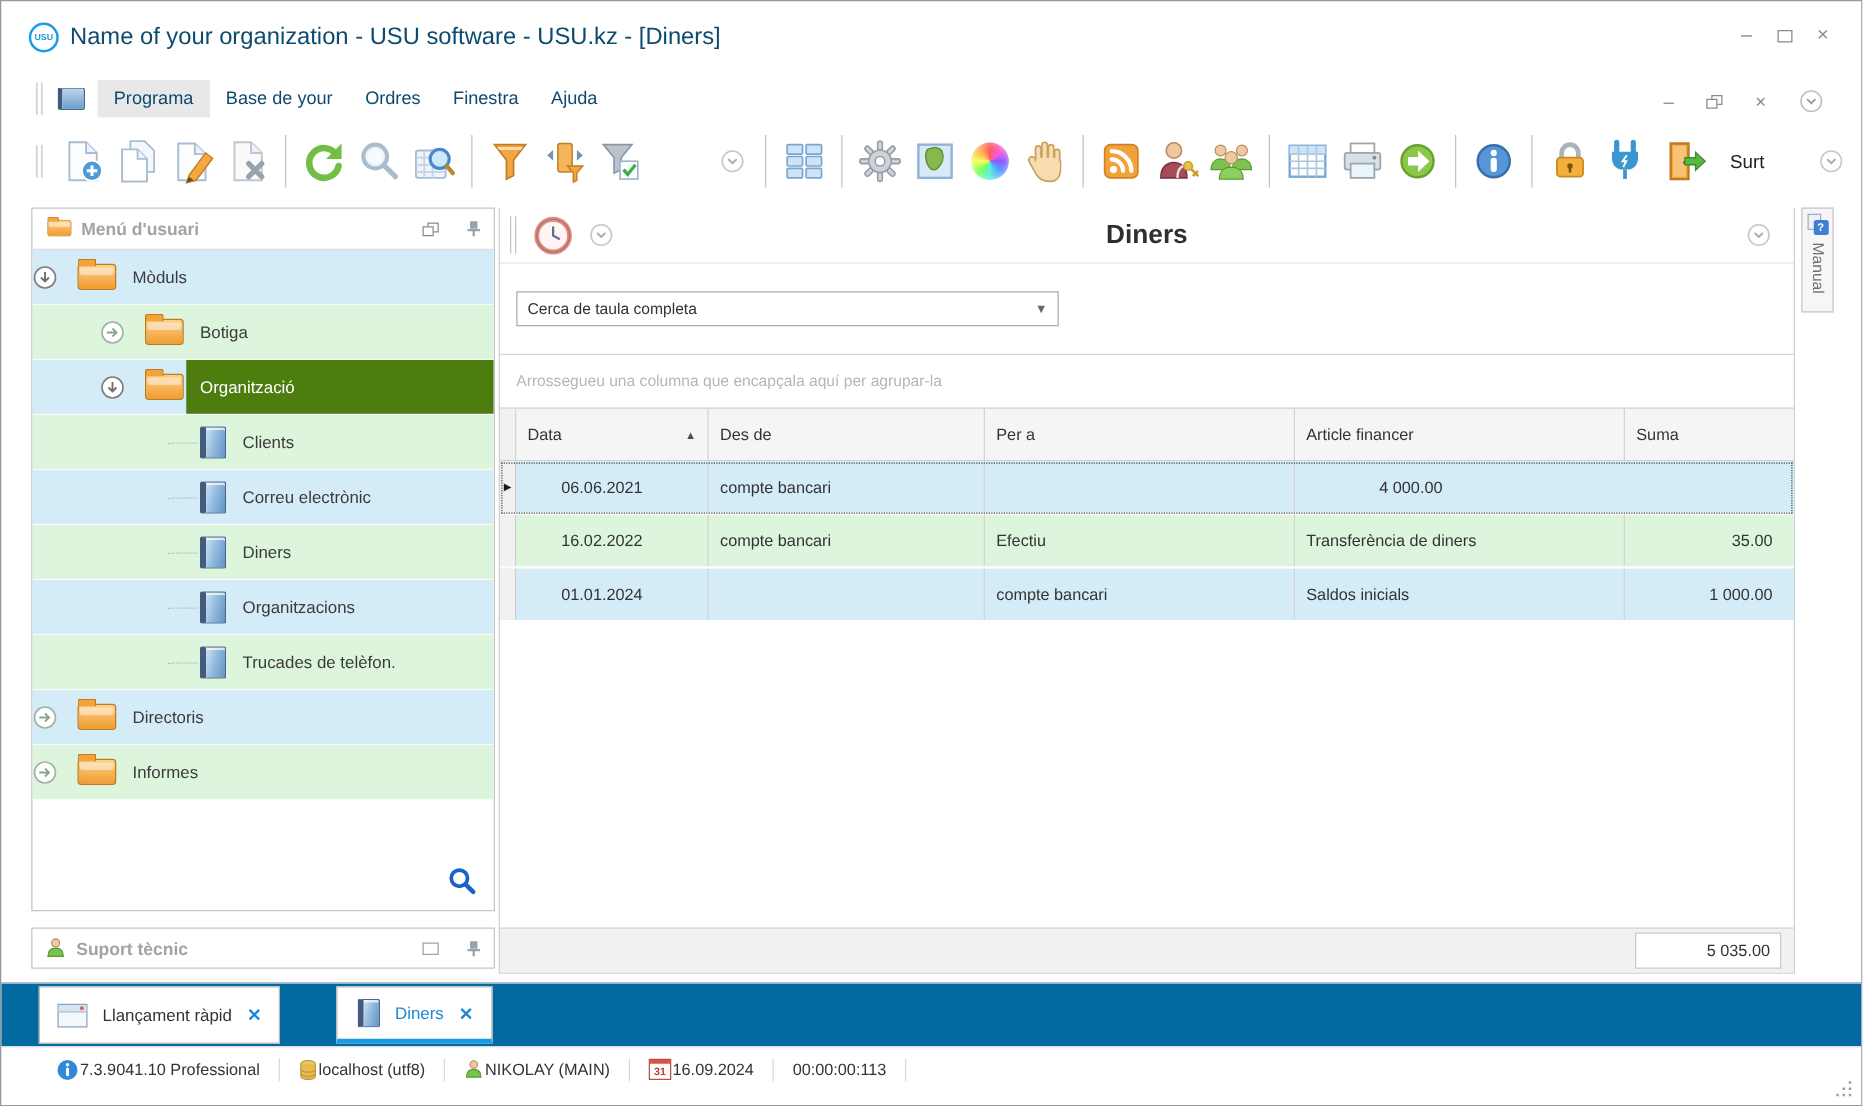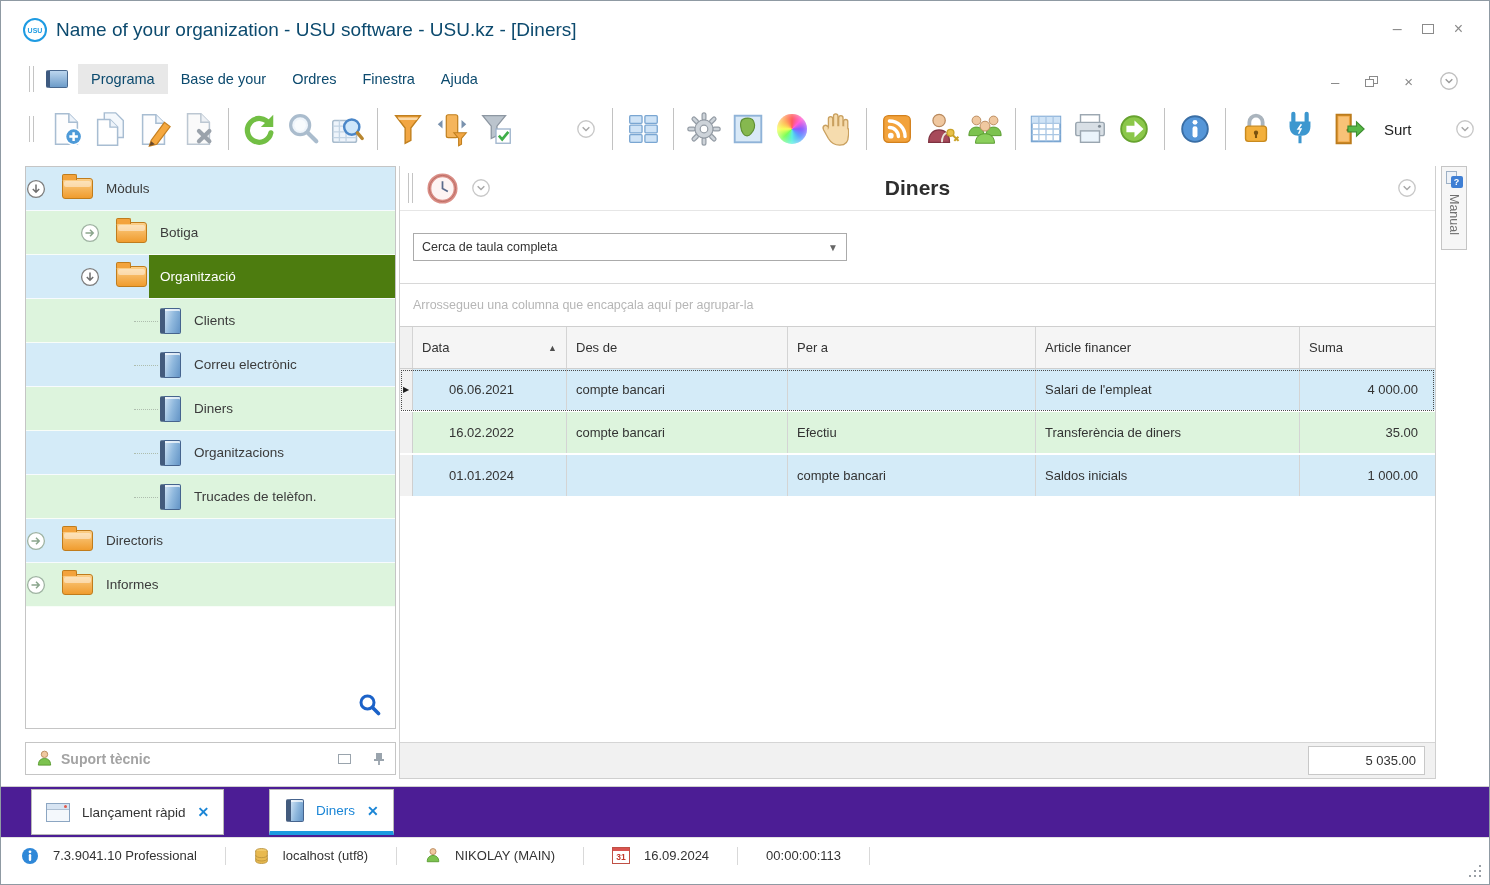--- a/index.html
+++ b/index.html
@@ -77,29 +77,29 @@
   .sort{margin-left:auto;font-size:9px;color:#4f4f4f}
   .main-footer{position:absolute;left:0;right:0;bottom:0;height:36px;background:#f1f1f1;border-top:1px solid #d5d5d5}
   .total-box{position:absolute;right:10px;top:3px;width:117px;height:29px;background:#fff;border:1px solid #c8c8c8;display:flex;align-items:center;justify-content:flex-end;padding-right:8px;font-size:13px;color:#333}
   
   .manual-tab{position:absolute;left:1440px;top:165px;width:26px;height:84px;border:1px solid #c5c5c5;background:#f6f6f6;display:flex;flex-direction:column;align-items:center;padding-top:4px;gap:6px;cursor:default}
   .manual-ico{position:relative;width:17px;height:17px;flex:none}
   .manual-ico .pg{position:absolute;left:0;top:0;width:11px;height:13px;background:#eef2f7;border:1px solid #9db0c5}
   .manual-ico .qm{position:absolute;right:0;bottom:0;width:12px;height:12px;background:#3f7fd4;border-radius:2px;color:#fff;font-size:9px;font-weight:bold;display:flex;align-items:center;justify-content:center}
   .manual-label{writing-mode:vertical-rl;font-size:12.5px;color:#6f6f6f}
   
-  .tabbar{position:absolute;left:0;top:785px;right:0;height:51px;background:#4c1d95;border-top:1px solid #cfcfcf}
+  .tabbar{position:absolute;left:0;top:785px;right:0;height:51px;background:#0369a1;border-top:1px solid #cfcfcf}
   .tab{position:absolute;top:2px;height:46px;background:#fff;border:1px solid #b9b9b9;display:flex;align-items:center;gap:12px;padding:0 14px;font-size:13.5px;color:#333;cursor:default}
   .tab .close{color:#1b86d6;font-weight:bold;font-size:14px}
   .tab.active{border-bottom:4px solid #1b9ae0;color:#1b86d6}
   .winicon{position:relative;width:24px;height:19px;border:1px solid #8ca6c2;background:#f4f8fc}
   .winicon::before{content:"";position:absolute;left:0;top:0;right:0;height:5px;background:#d7e4f2;border-bottom:1px solid #aebfd2}
   .winicon::after{content:"";position:absolute;right:2px;top:1px;width:3px;height:3px;background:#e05a4e;border-radius:50%}
   
-  .statusbar{position:absolute;left:0;top:836px;right:0;height:36px;border-top:1px solid #e2e2e2;display:flex;align-items:center;padding-left:20px;font-size:13px;color:#333;gap:14px}
+  .statusbar{position:absolute;left:0;top:836px;right:0;height:36px;border-top:1px solid #e2e2e2;display:flex;align-items:center;padding-left:44px;font-size:13px;color:#333;gap:1px}
   .ssep{width:1px;height:18px;background:#d9d9d9;margin:0 14px}
   .cal{position:relative;width:18px;height:17px;border:1px solid #c05045;background:#fff}
   .cal::before{content:"";position:absolute;left:0;top:0;right:0;height:3px;background:#d9534f}
   .cal-num{position:absolute;left:0;right:0;top:4px;text-align:center;font-size:8.5px;font-weight:bold;color:#c0392b}
   .gripdots{position:absolute;right:6px;bottom:5px}
 </style>
 </head>
 <body>
 
 <div class="window">
@@ -351,20 +351,34 @@
         </svg>
       <span class="exit-label">Surt</span>
     </span>
     <svg class="cc" viewBox="0 0 18 18" style="margin-left:auto;margin-right:14px">
         <circle cx="9" cy="9" r="7.4" fill="none" stroke="#c8c8c8" stroke-width="1.2"></circle>
         <path d="M6 7.4l3 3 3-3" fill="none" stroke="#a8a8a8" stroke-width="1.3"></path>
       </svg>
   </div>
 
   <div class="side-panel">
+    <div class="panel-head">
+      <span class="folder" style="transform:scale(.62);margin:-2px 2px 0 -4px"></span>
+      <span>Menú d'usuari</span>
+      <span class="ph-icons">
+        <span class="restoreglyph">
+            <i></i>
+            <i></i>
+          </span>
+        <svg width="12" height="14" viewBox="0 0 12 14">
+            <rect x="3" y="1" width="6" height="6" fill="#9aa4ad"></rect>
+            <path d="M1 8h10M6 8v5" stroke="#9aa4ad" stroke-width="1.8"></path>
+          </svg>
+      </span>
+    </div>
     <div class="tree">
       <div class="guide" style="left:21px;top:24px;height:394px"></div>
       <div class="guide" style="left:63px;top:24px;height:86px"></div>
       <div class="guide" style="left:108px;top:112px;height:218px"></div>
     <div class="tree-row lvl0 bg-blue">
           <span class="expand down"><svg viewBox="0 0 20 20">
               <circle cx="10" cy="10" r="8.4"></circle>
               <path d="M10 5.5v7.5M6.8 10l3.2 3.2L13.2 10"></path>
             </svg></span>
           <span class="folder"></span>
@@ -482,21 +496,20 @@
         <div class="cell c4">Suma</div>
       </div>
     <div>
         <div class="tbl-row bg-blue selected">
           <div class="cell marker">
             <span class="rowptr">▶</span>
           </div>
           <div class="cell c0">06.06.2021</div>
           <div class="cell c1">compte bancari</div>
           <div class="cell c2"></div>
-          <div class="cell c3">Salari de l'empleat</div>
           <div class="cell c4">4 000.00</div>
         </div>
         <div class="tbl-row bg-green">
           <div class="cell marker"></div>
           <div class="cell c0">16.02.2022</div>
           <div class="cell c1">compte bancari</div>
           <div class="cell c2">Efectiu</div>
           <div class="cell c3">Transferència de diners</div>
           <div class="cell c4">35.00</div>
         </div>

